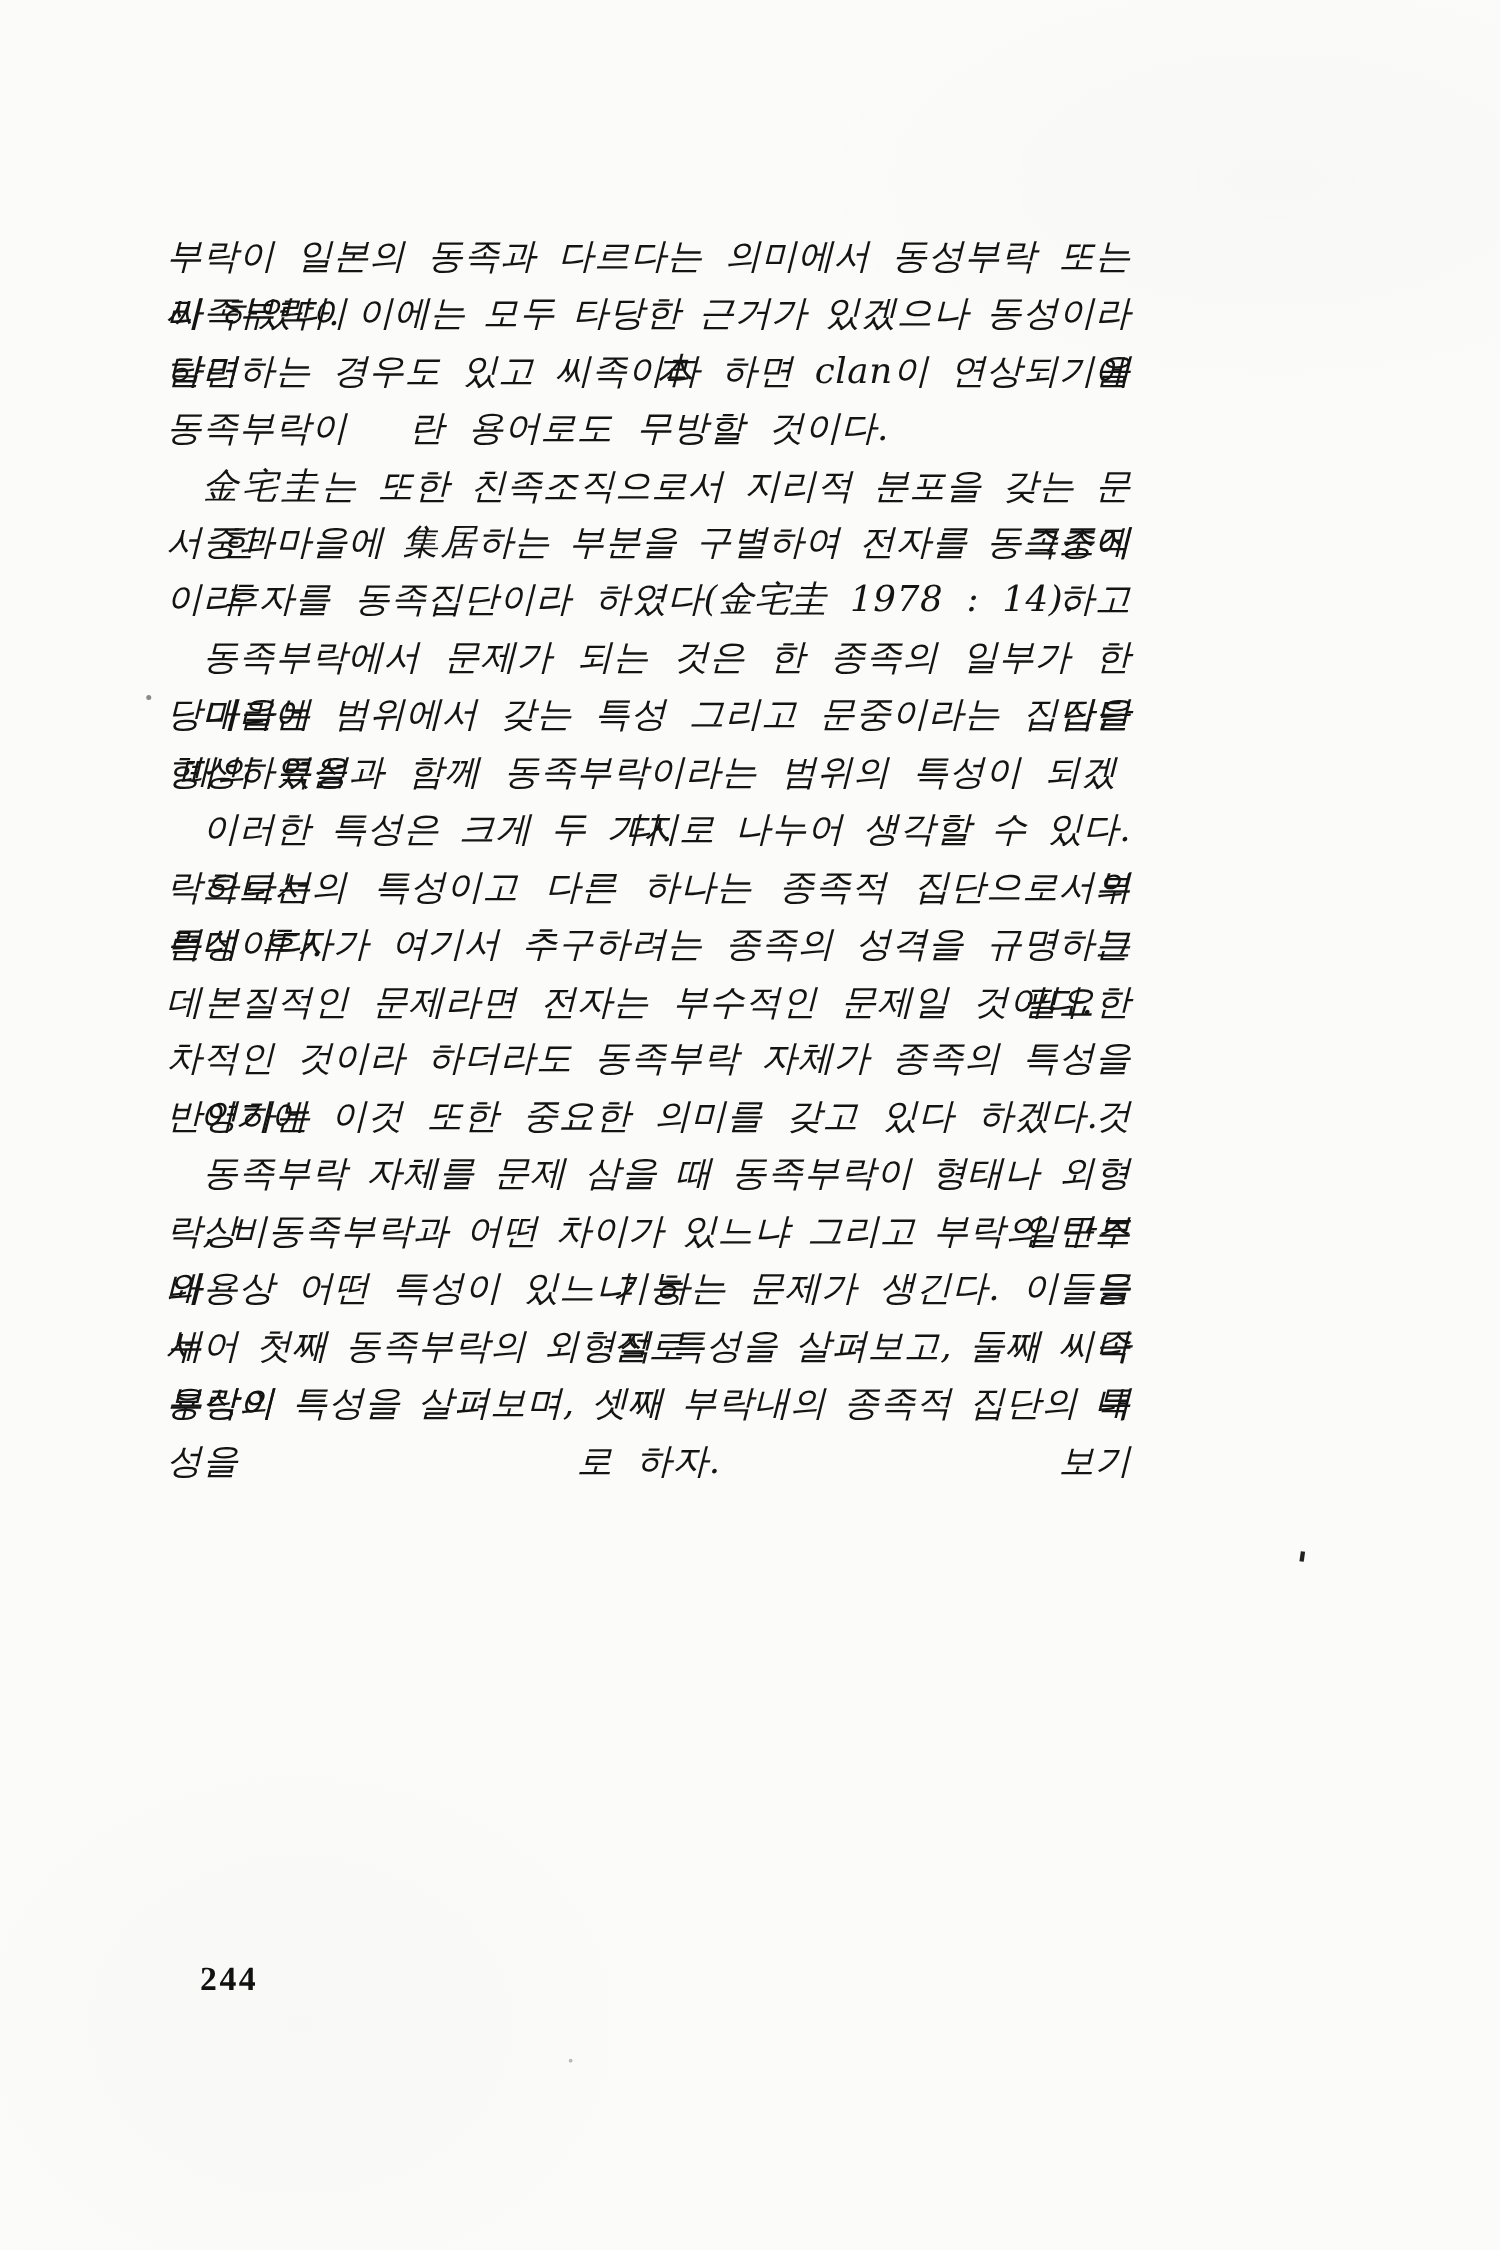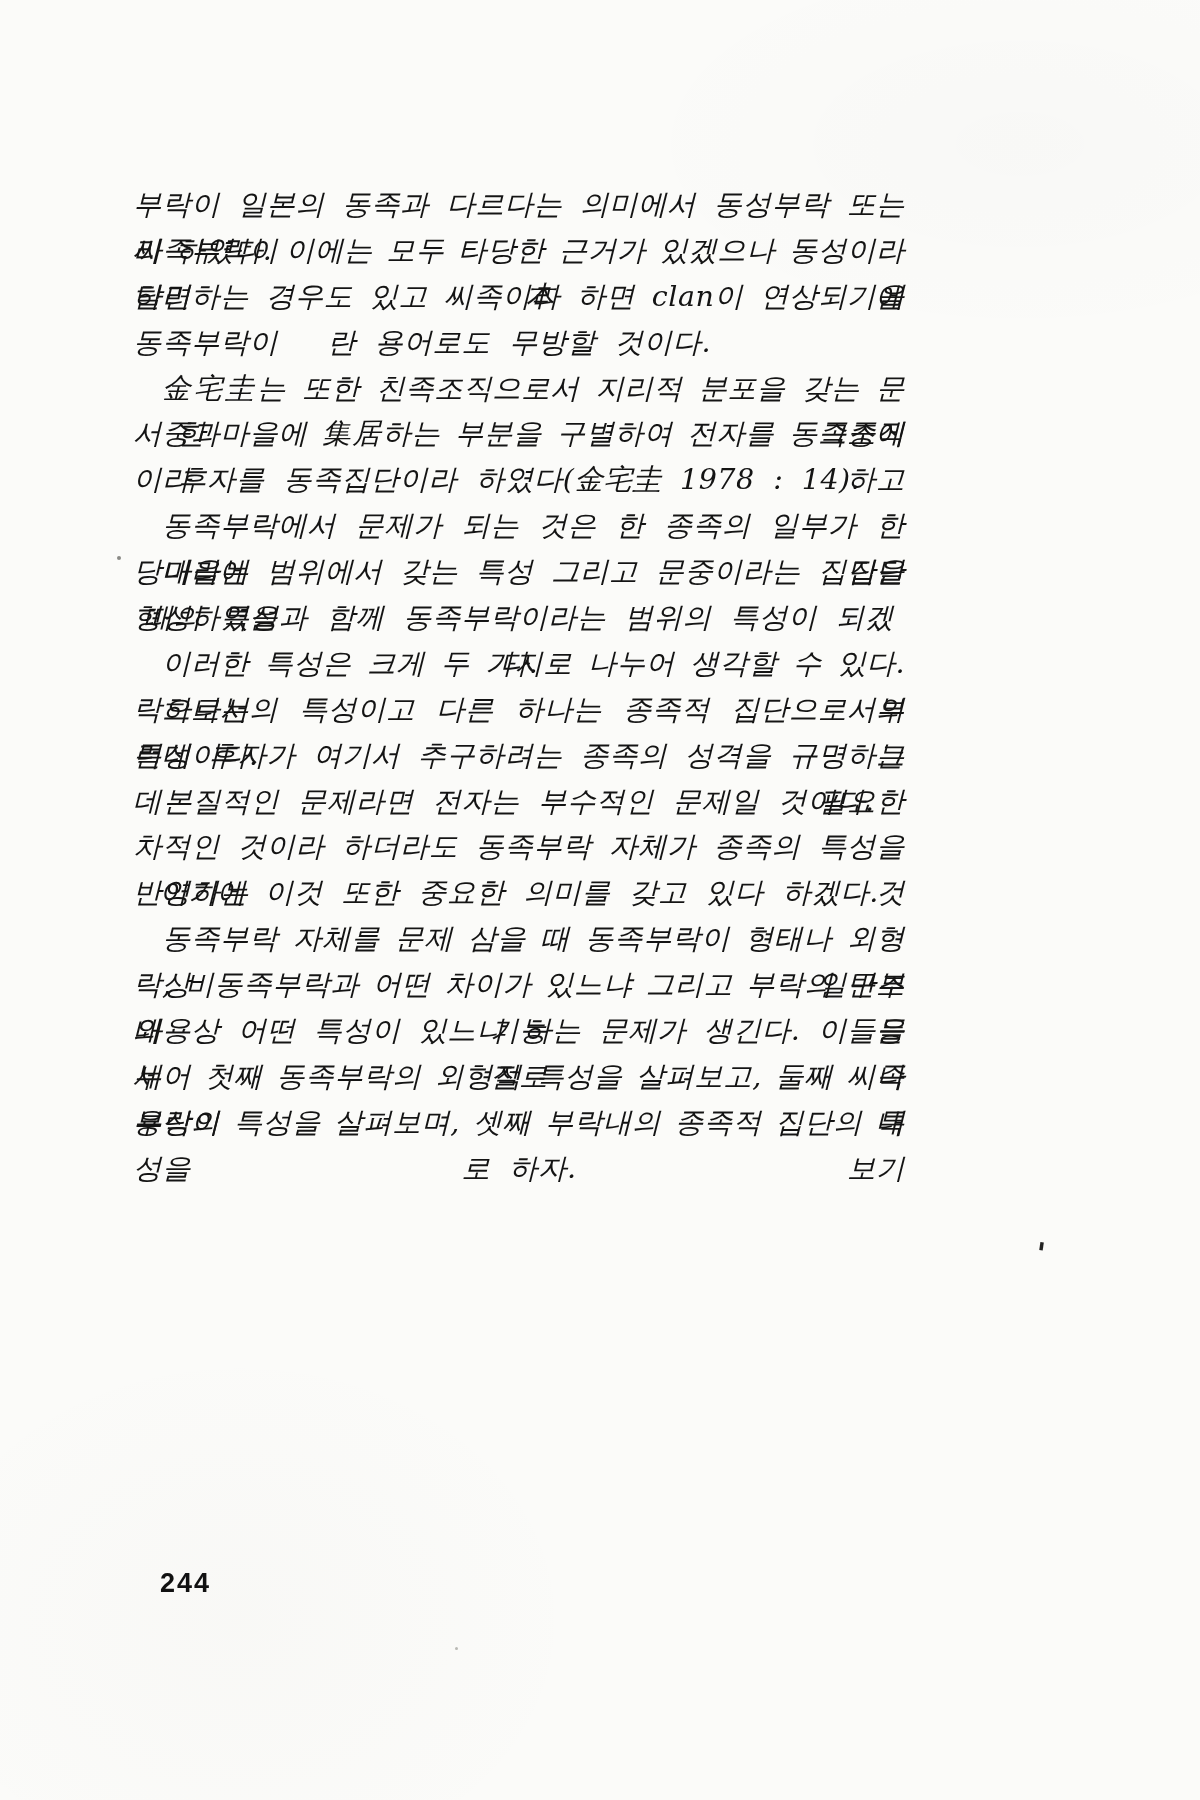--- a/index.html
+++ b/index.html
@@ -50,21 +50,21 @@
     word-spacing: 9px;
   }
   
   .ind {
     padding-left: 29px;
   }
   .page-number {
     position: absolute;
     left: 160px;
     top: 1568px;
-    font-family: Liberation Sans, sans-serif;
+    font-family: Liberation Serif, serif;
     font-weight: 700;
     font-size: 27px;
     letter-spacing: 2px;
     color: #111;
   }
   .stray-mark {
     position: absolute;
     left: 1036px;
     top: 1236px;
     font-size: 30px;

